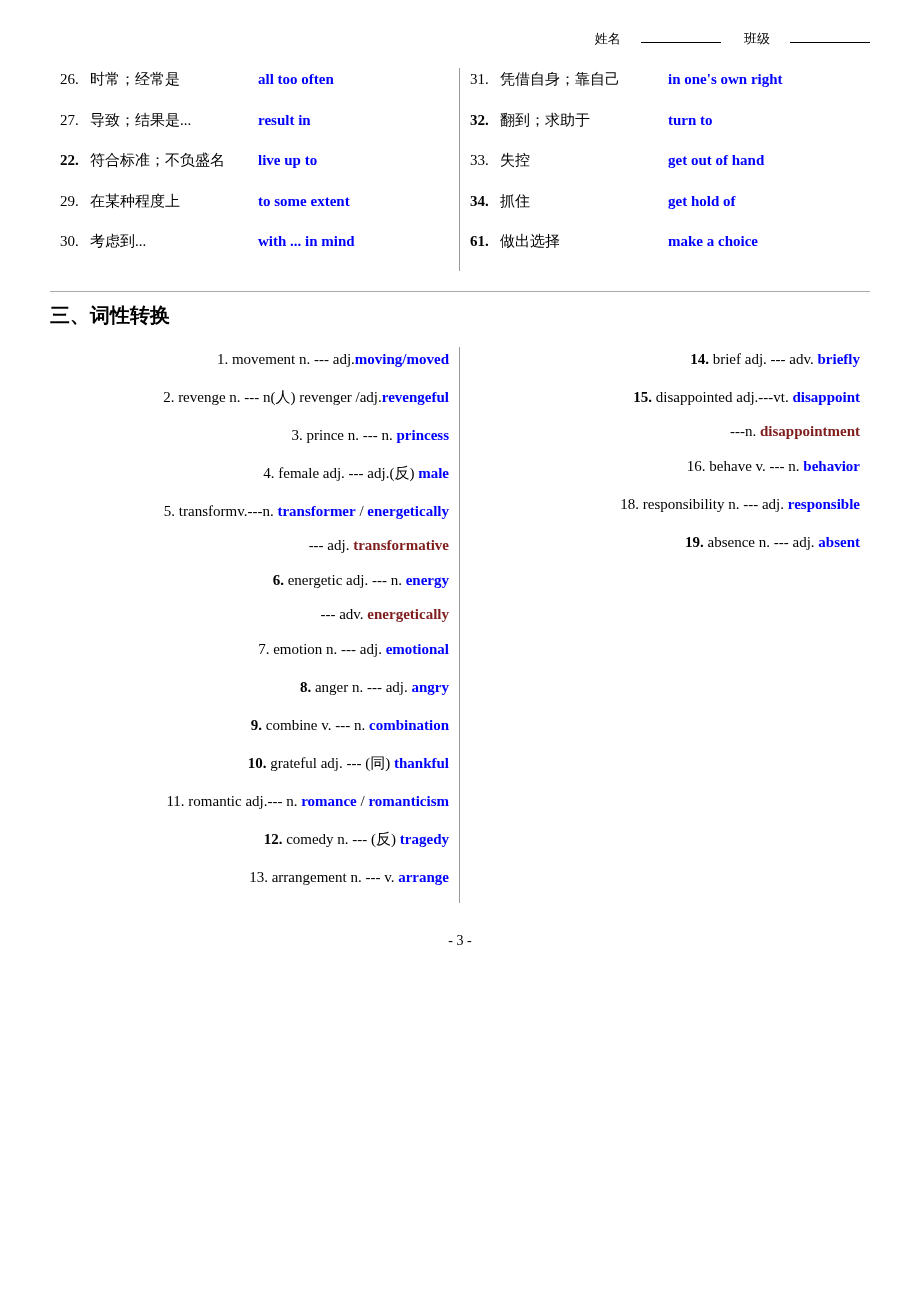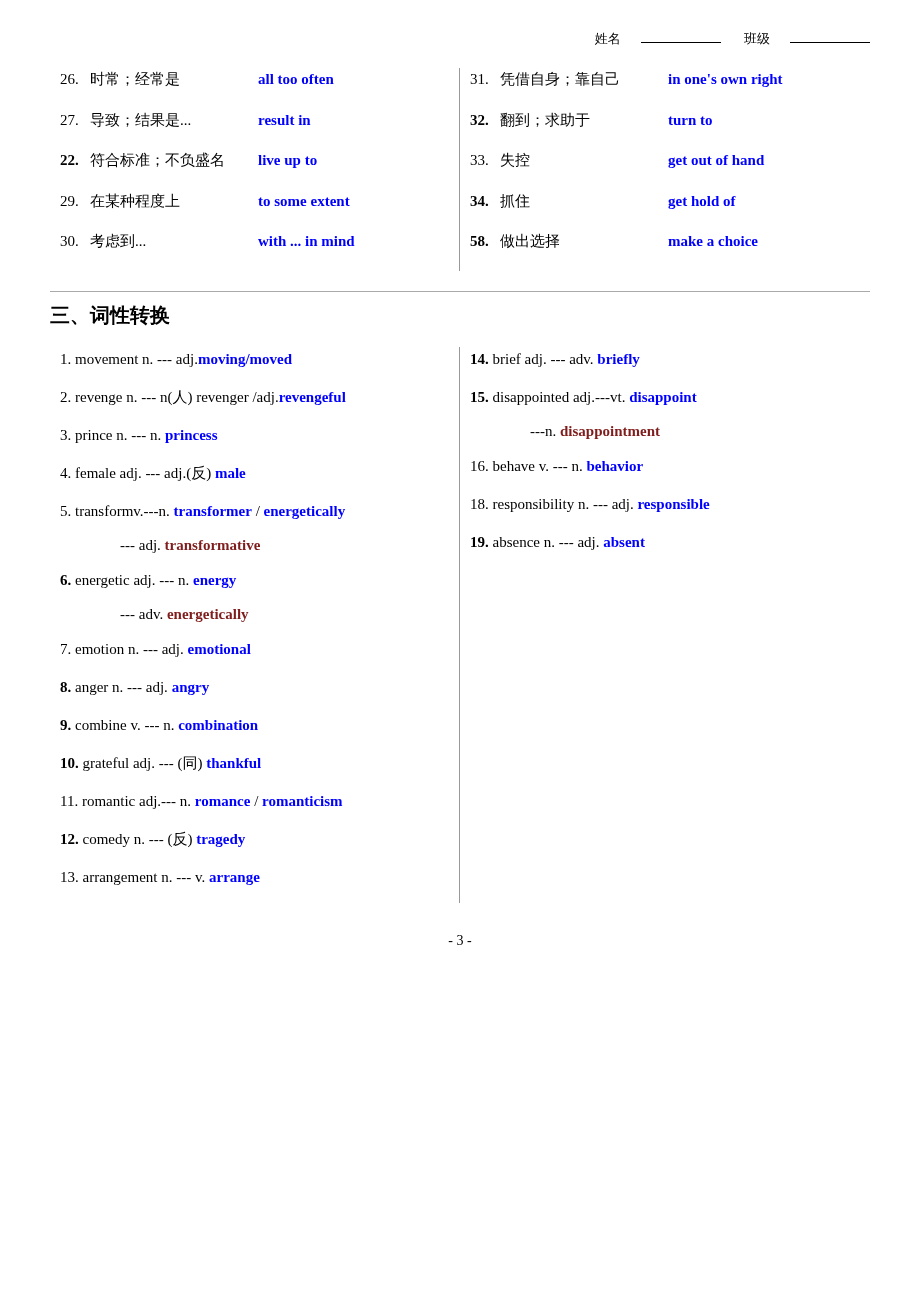--- a/index.html
+++ b/index.html
@@ -67,20 +67,21 @@
       font-size: 20px;
       font-weight: bold;
       margin: 10px 0 18px 0;
       border-bottom: none;
     }
 
     .word-section {
       display: grid;
       grid-template-columns: 1fr 1fr;
       gap: 0;
+      text-align: right;
     }
     .word-col {
       padding: 0 10px;
     }
     .word-col:first-child {
       border-right: 1px solid #999;
     }
     .word-row {
       margin-bottom: 14px;
       line-height: 1.6;
@@ -166,21 +167,21 @@
         <span class="phrase-num">33. </span>
         <span class="phrase-chinese">失控</span>
         <span class="phrase-english">get out of hand</span>
       </div>
       <div class="phrase-row">
         <span class="phrase-num bold">34. </span>
         <span class="phrase-chinese">抓住</span>
         <span class="phrase-english">get hold of</span>
       </div>
       <div class="phrase-row">
-        <span class="phrase-num bold">58. </span>
+        <span class="phrase-num bold">61. </span>
         <span class="phrase-chinese">做出选择</span>
         <span class="phrase-english">make a choice</span>
       </div>
     </div>
 </div>
 
 <hr class="divider-line">
 
 <div class="section-title">三、词性转换</div>
 

